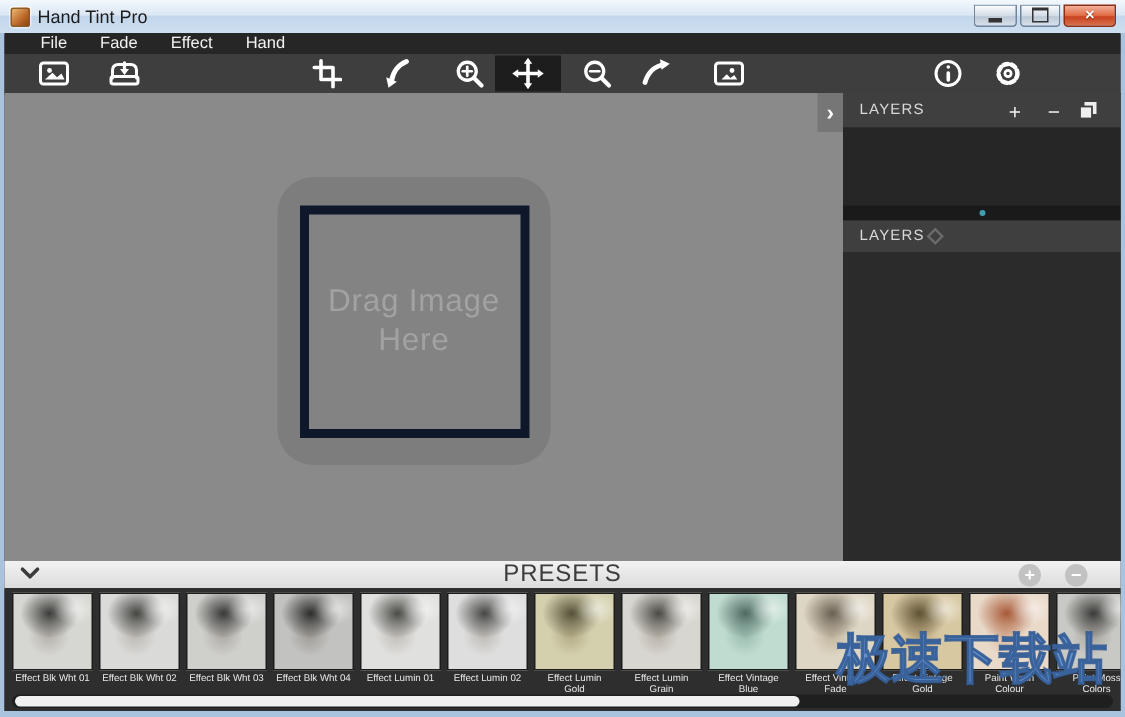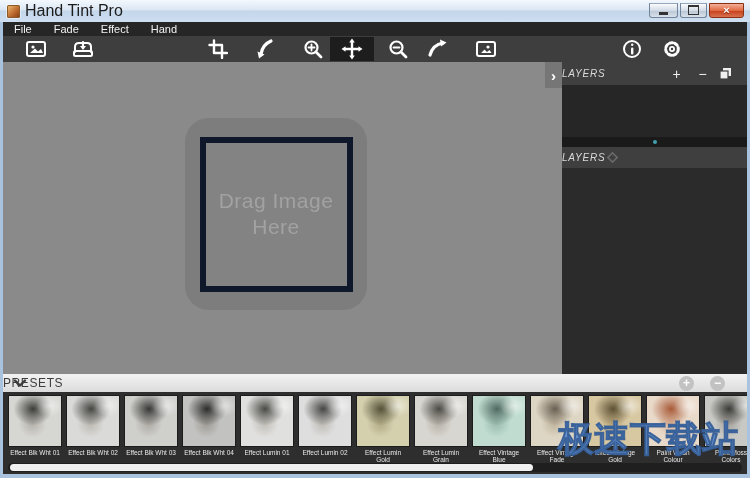--- a/index.html
+++ b/index.html
@@ -7,79 +7,79 @@
           box-shadow:0 0 0 1px #5f83ad inset;}
   .abs{position:absolute;}
 
   
   .titlebar{left:0;top:0;width:750px;height:22px;
     background:linear-gradient(#f3f8fd 0%,#dbe7f4 45%,#c3d6ea 50%,#cfdff2 100%);
     border-bottom:1px solid #8fa9c6;display:flex;align-items:center;}
   .appicon{width:13px;height:13px;margin:0 5px 0 7px;border-radius:2px;
     background:linear-gradient(135deg,#f2c27a,#b9652a 60%,#7a3c16);
     box-shadow:0 0 0 1px #8a5a28 inset, 0 0 0 1px rgba(255,255,255,.5);}
-  .wtitle{font-size:16px;color:#1c1c1c;}
+  .wtitle{font-size:12px;color:#1c1c1c;}
   .winbtns{margin-left:auto;display:flex;margin-right:6px;margin-top:-2px;}
   .winbtn{height:15px;border:1px solid #70849c;border-top-color:#93a6bc;border-radius:0 0 3px 3px;
     background:linear-gradient(#fbfcfd,#d2dbe6 50%,#bcc8d6 55%,#d8e1eb);
     display:flex;align-items:center;justify-content:center;margin-left:2px;box-sizing:border-box;}
   .winbtn.min{width:29px;}.winbtn.max{width:27px;}
   .winbtn.close{width:35px;background:linear-gradient(#f2b09a,#e06a42 50%,#c8421f 55%,#d8714e);
     border-color:#8c3014;color:#fff;font-size:11px;font-weight:bold;text-shadow:0 1px 1px #7a2810;}
   .glyph-min{width:9px;height:3px;background:#333;margin-top:6px;}
   .glyph-max{width:9px;height:7px;border:1px solid #333;border-top-width:2px;}
 
   .edge{background:#a9c2de;}
   .edge.l{left:0;top:22px;width:3px;height:456px;}
   .edge.r{left:747px;top:22px;width:3px;height:456px;}
   .edge.b{left:0;top:474px;width:750px;height:4px;}
 
   
   .menubar{left:3px;top:22px;width:744px;height:14px;background:#262626;display:flex;align-items:center;}
   .menu-item{color:#f2f2f2;font-size:11px;padding:0 11px;cursor:default;}
-  .menu-item:first-child{padding-left:11px;}
+  .menu-item:first-child{padding-left:24px;}
   .toolbar{left:3px;top:36px;width:744px;height:26px;background:#3e3e3e;border-bottom:1px solid #262626;}
   .tool{position:absolute;top:1px;width:34px;height:24px;display:flex;align-items:center;justify-content:center;}
   .tool.sel{background:#1d1d1d;width:44px;}
   .tool svg{display:block;}
   .tool svg *{stroke:#fff;fill:none;stroke-linecap:round;stroke-linejoin:round;}
   .tool svg .fill{fill:#fff;stroke:none;}
 
   
   .canvas{left:3px;top:62px;width:559px;height:312px;background:#8a8a8a;}
   .collapse-tab{position:absolute;right:0;top:0;width:17px;height:26px;background:#767676;
     color:#fff;font-size:15px;font-weight:bold;display:flex;align-items:center;justify-content:center;}
   .droparea{position:absolute;left:182px;top:56px;width:182px;height:192px;border-radius:24px;background:#7d7d7d;
     display:flex;align-items:center;justify-content:center;}
   .dropframe{width:153px;height:155px;box-sizing:border-box;border:6px solid #0f172a;background:#838383;
     display:flex;align-items:center;justify-content:center;}
   .droptext{font-size:21px;line-height:1.25;color:#a2a2a2;text-align:center;white-space:pre-line;letter-spacing:.5px;}
 
   .panel{left:562px;top:62px;width:185px;height:312px;background:#2b2b2b;}
   .phead{position:absolute;left:0;width:185px;background:#3f3f3f;color:#d9d9d9;
     font-size:10px;letter-spacing:.8px;display:flex;align-items:center;}
-  .phead .ptitle{font-style:italic;}
+  .phead .ptitle{margin-left:11px;}
   .phead.layers{top:0;height:23px;}
   .layerlist{position:absolute;left:0;top:23px;width:185px;height:52px;background:#262626;}
   .pdivider{position:absolute;left:0;top:75px;width:185px;height:10px;background:#1a1a1a;
     display:flex;align-items:center;justify-content:center;}
   .pdot{width:4px;height:4px;border-radius:50%;}
   .phead.adjust{top:85px;height:21px;}
   .adjustbody{position:absolute;left:0;top:106px;width:185px;height:206px;background:#2b2b2b;}
   .pbtn{color:#efefef;font-size:14px;width:20px;text-align:center;cursor:default;}
   .pbtns{margin-left:auto;margin-right:8px;display:flex;align-items:center;gap:6px;}
   .dupicon svg{display:block;}
   .adj-reset svg{display:block;margin-left:auto;margin-right:10px;}
 
   
   .presets-header{left:3px;top:374px;width:744px;height:18px;
     background:linear-gradient(#f2f2f2,#dcdcdc);border-bottom:1px solid #b8b8b8;
     display:flex;align-items:center;}
   .ph-chevron{margin-left:10px;}
-  .ph-title{position:absolute;left:0;width:100%;font-size:12px;color:#3c3c3c;letter-spacing:.6px;}
+  .ph-title{position:absolute;left:0;width:100%;text-align:center;font-size:16px;color:#3c3c3c;letter-spacing:.6px;}
   .ph-btns{margin-left:auto;margin-right:22px;display:flex;gap:16px;}
   .circlebtn{width:15px;height:15px;border-radius:50%;background:#c2c2c2;color:#fff;
     font-size:12px;line-height:14px;text-align:center;font-weight:bold;}
   .strip{left:3px;top:392px;width:744px;height:82px;background:#2e2e2e;overflow:hidden;}
   .thumbs{position:absolute;left:5px;top:3px;display:flex;gap:4px;}
   .preset{width:54px;flex:0 0 54px;}
   .preset-img{width:54px;height:52px;border:1px solid #1c1c1c;box-sizing:border-box;
     background:
       radial-gradient(ellipse 38% 30% at 78% 20%, rgba(255,255,255,.55), rgba(255,255,255,0) 70%),
       radial-gradient(ellipse 52% 46% at 46% 26%, var(--hair), rgba(0,0,0,0) 72%),

